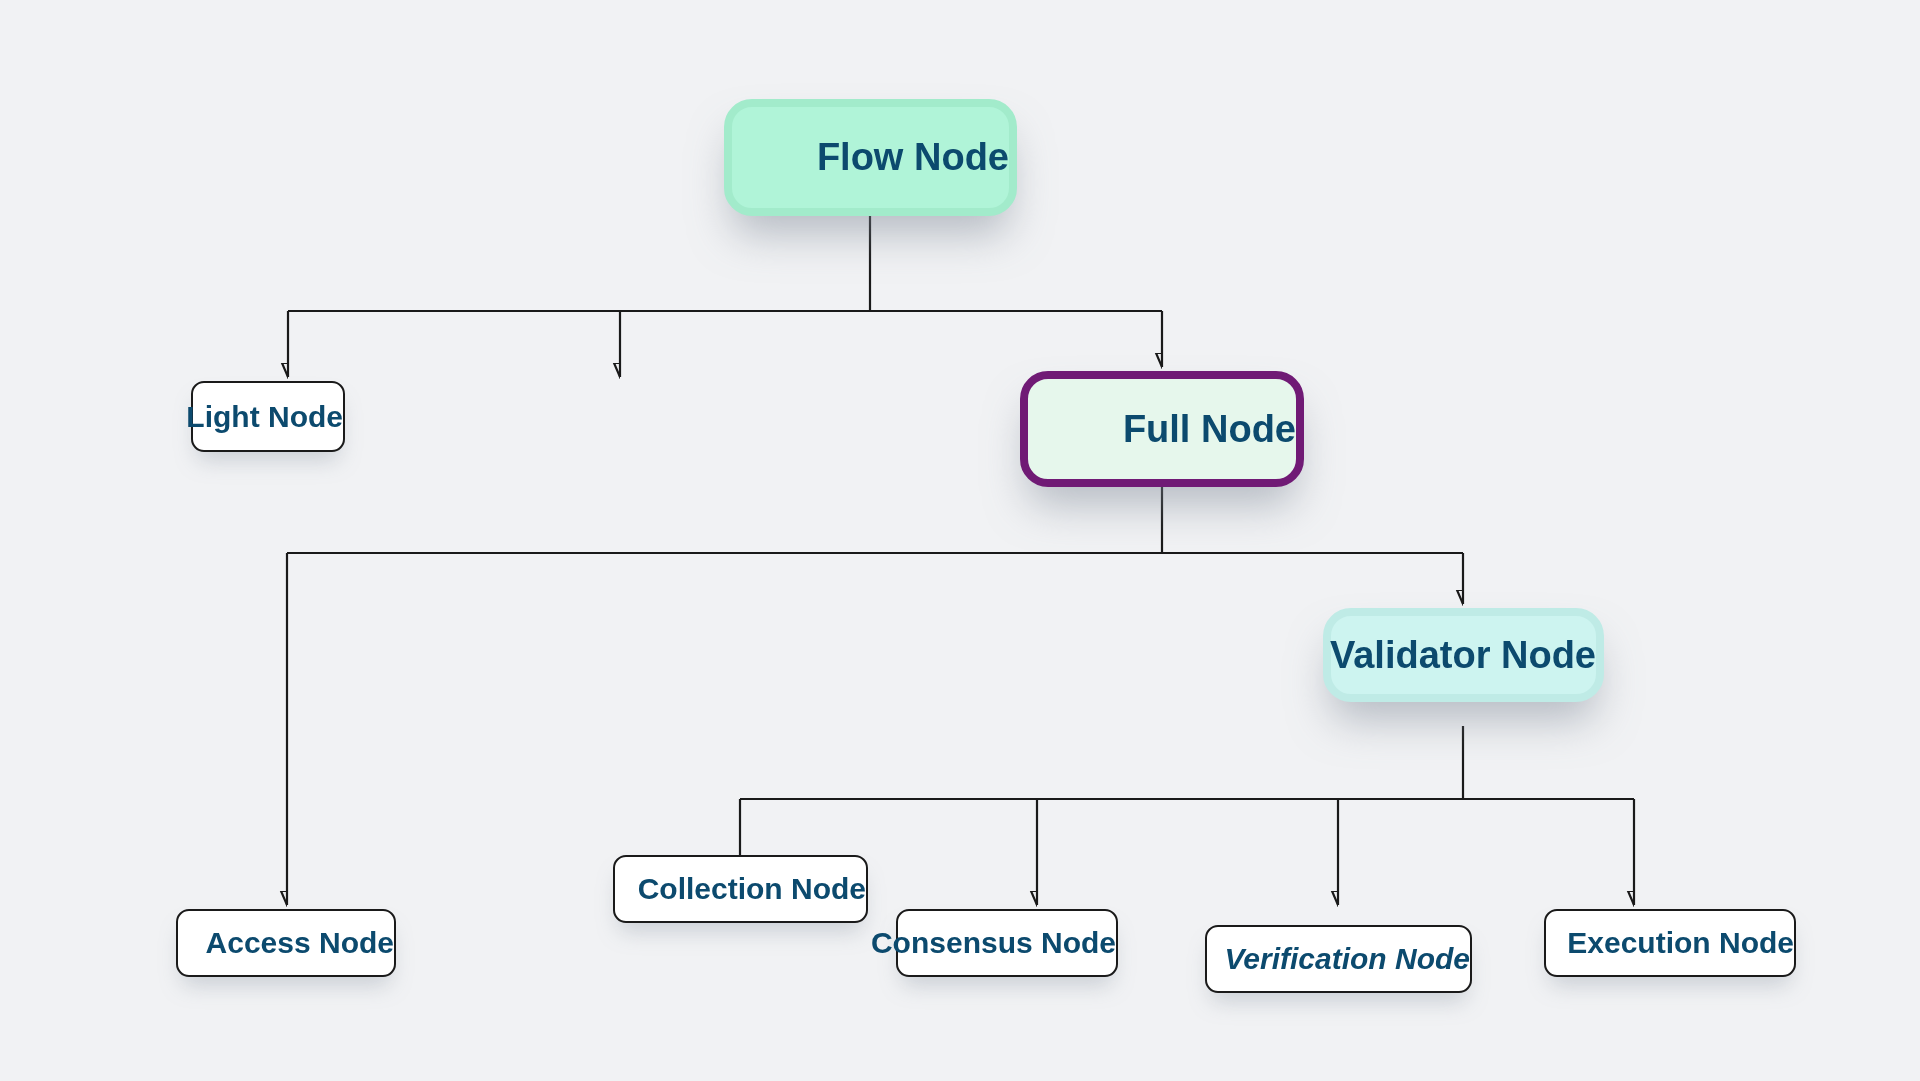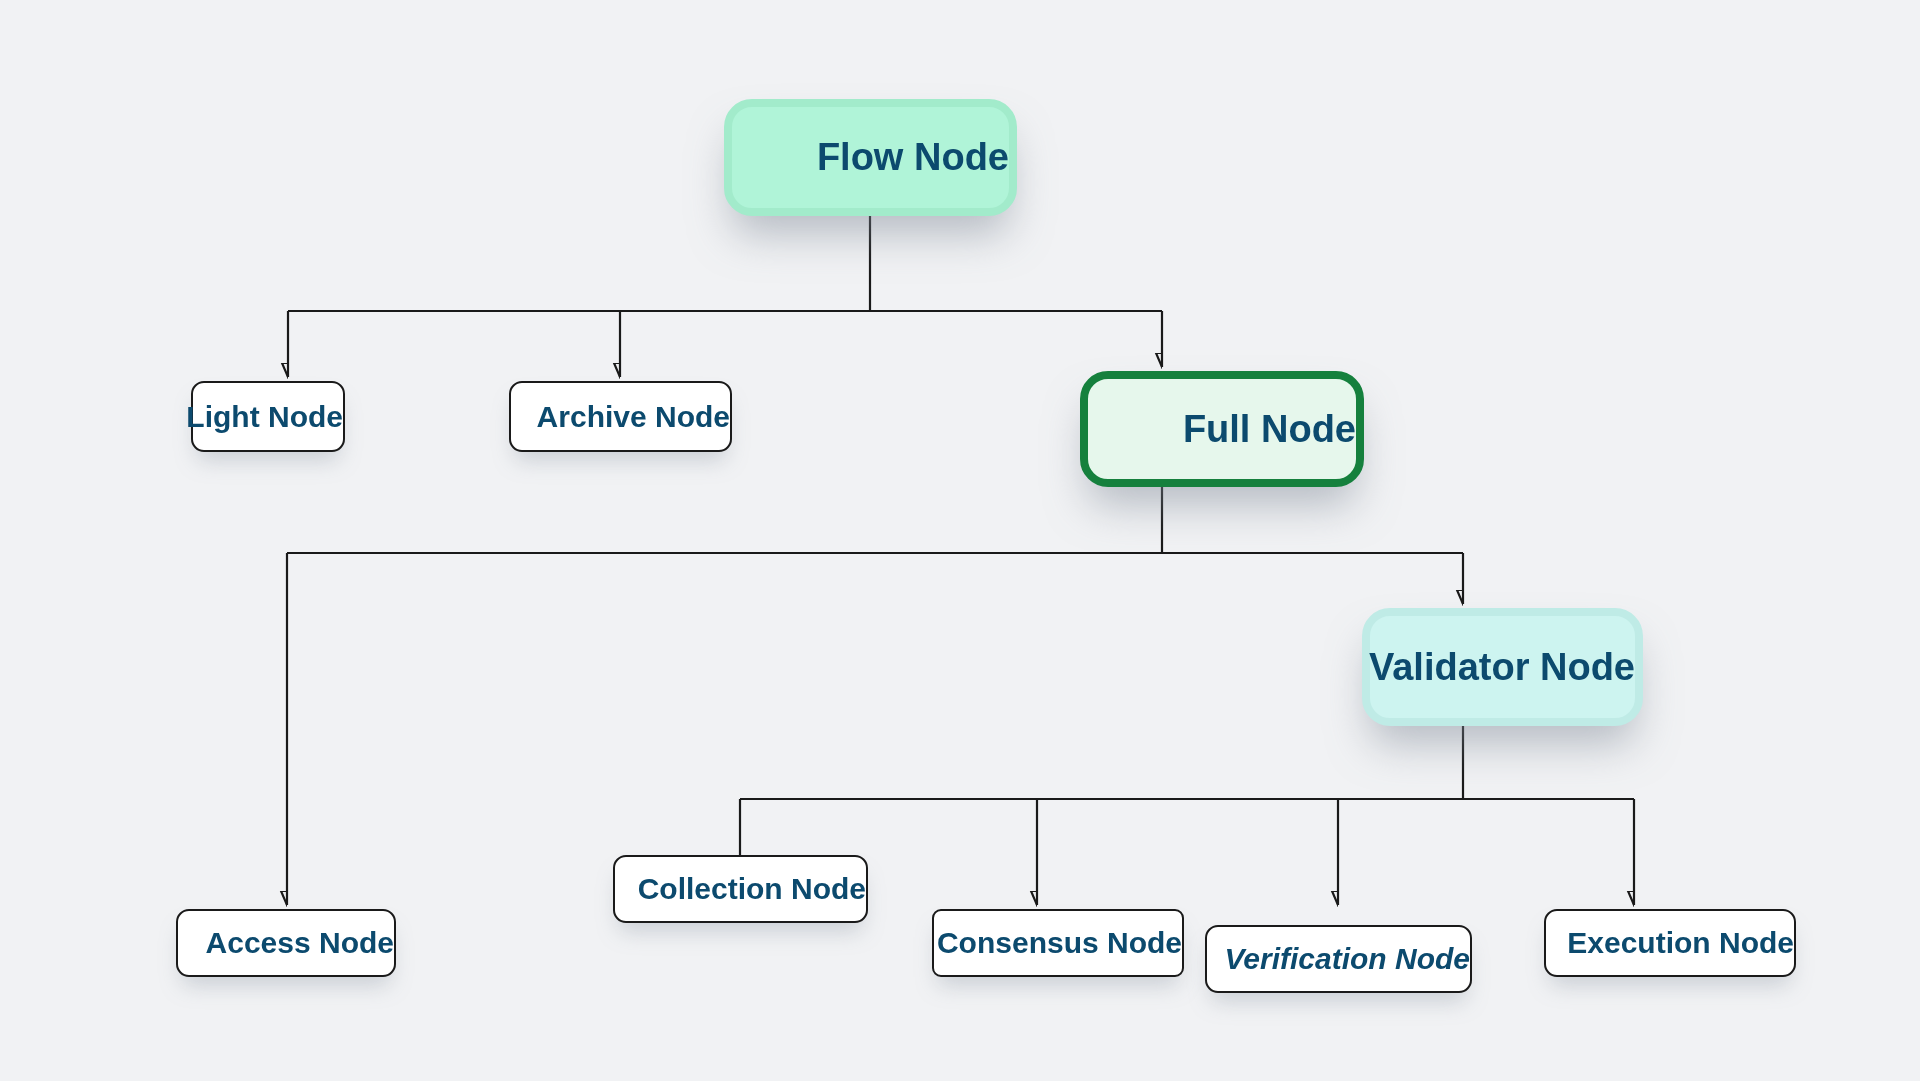--- a/index.html
+++ b/index.html
@@ -41,42 +41,41 @@
     font-size: 38px;
     border-radius: 28px;
     box-shadow: 0 26px 42px -8px rgba(125, 135, 150, 0.5);
   }
   .node--flow {
     left: 724px; top: 99px; width: 293px; height: 117px;
     background: #b0f4d8;
     border: 8px solid #a2ebcb;
   }
   .node--full {
-    left: 1080px; top: 371px; width: 284px; height: 116px;
+    left: 1020px; top: 371px; width: 284px; height: 116px;
     background: #e6f7ec;
-    border: 8px solid #15803d;
+    border: 8px solid #701a75;
   }
   .node--validator {
-    left: 1323px; top: 608px; width: 281px; height: 118px;
+    left: 1323px; top: 608px; width: 281px; height: 94px;
     background: #cdf4f0;
     border: 8px solid #bfebe6;
-    margin-left: 39px;
   }
   .node--plain {
     font-size: 30px;
     background: #ffffff;
     border: 2.5px solid #1a1a1a;
     border-radius: 13px;
     box-shadow: 0 14px 22px -6px rgba(130, 140, 155, 0.35);
   }
   .node--light        { left: 191px;  top: 381px; width: 154px; height: 71px; }
   .node--archive      { left: 509px;  top: 381px; width: 223px; height: 71px; }
   .node--access       { left: 176px;  top: 909px; width: 220px; height: 68px; }
   .node--collection   { left: 613px;  top: 855px; width: 255px; height: 68px; }
-  .node--consensus    { left: 932px;  top: 909px; width: 252px; height: 68px; border-radius: 9px; }
+  .node--consensus    { left: 896px;  top: 909px; width: 222px; height: 68px; }
   .node--verification { left: 1205px; top: 925px; width: 267px; height: 68px; font-style: italic; }
   .node--execution    { left: 1508px; top: 909px; width: 252px; height: 68px; margin-left: 36px; }
 </style>
 </head>
 <body>
 
 <div class="canvas">
 
   <svg class="connectors" viewBox="0 0 1920 1081" xmlns="http://www.w3.org/2000/svg">
     <defs>
@@ -111,23 +110,20 @@
   </svg>
 
   <div class="node node--accent node--flow">
     <span>Flow Node</span>
   </div>
 
   <div class="node node--plain node--light">
     <span>Light Node</span>
   </div>
 
-  <div class="node node--plain node--archive">
-    <span>Archive Node</span>
-  </div>
 
   <div class="node node--accent node--full">
     <span>Full Node</span>
   </div>
 
   <div class="node node--accent node--validator">
     <span>Validator Node</span>
   </div>
 
   <div class="node node--plain node--access">

